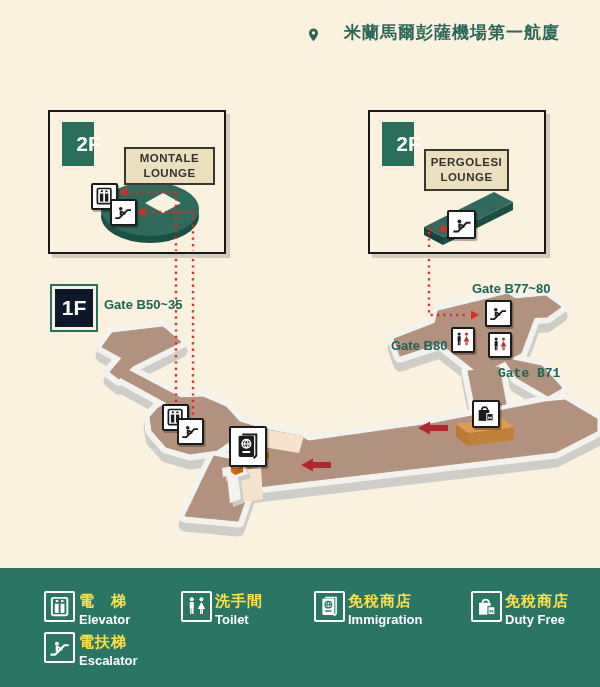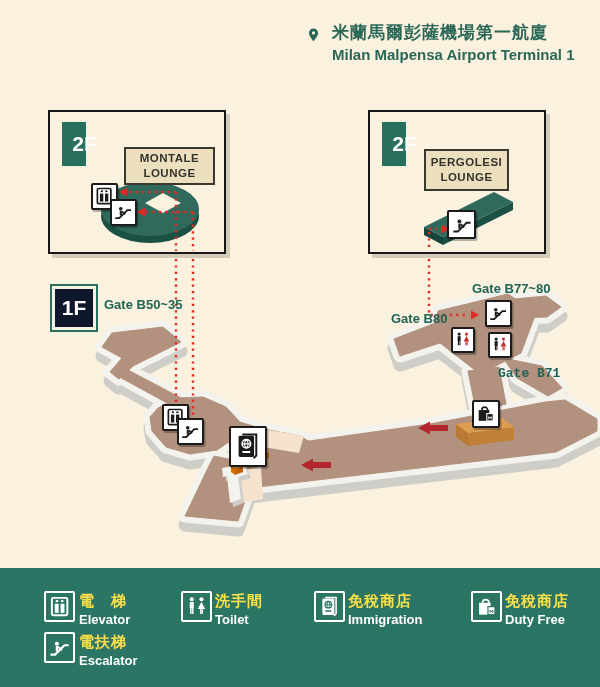--- a/index.html
+++ b/index.html
@@ -1,50 +1,50 @@
 <!DOCTYPE html>
 <html><head>
 <meta charset="utf-8">
 <style>
   * { margin:0; padding:0; box-sizing:border-box; }
   html,body { width:600px; height:687px; }
   body { font-family:"Liberation Sans", sans-serif; background:#FAF1DE; position:relative; overflow:hidden; }
 
   
-  .hdr { position:absolute; left:306px; top:22px; z-index:5; display:flex; gap:11px; }
+  .hdr { position:absolute; left:306px; top:22px; z-index:5; display:flex; gap:23px; }
   .pin { width:15px; height:20px; margin-top:3px; color:#2A6757; flex:0 0 auto; }
   .title-zh { font-size:17px; font-weight:bold; color:#2A6757; letter-spacing:1px; line-height:1.35; }
   .title-en { font-size:15px; font-weight:600; color:#2A6757; line-height:1.35; }
 
   
   .inset { position:absolute; width:178px; height:144px; border:2.5px solid #181818;
            background:#FAF1DE; box-shadow:4px 4px 0 rgba(95,88,70,0.25); z-index:1; }
   .inset-left  { left:48px; top:110px; }
   .inset-right { left:368px; top:110px; }
 
   .floor-sq { position:absolute; background:#2A6E5D; color:#fff; font-weight:bold;
               display:flex; align-items:center; justify-content:center; z-index:3; }
-  .sq-2f { width:24px; height:44px; font-size:21px;padding-left:21px; }
+  .sq-2f { width:32px; height:44px; font-size:21px;padding-left:21px; }
   .sq-2f-left  { left:62px;  top:122px; }
   .sq-2f-right { left:382px; top:122px; }
   .sq-1f { left:50px; top:284px; width:48px; height:48px; font-size:21px;
            background:#0f172a;
            box-shadow: inset 0 0 0 2px #2A6E5D, inset 0 0 0 5px #F6F2E6; }
 
   .lounge { position:absolute; background:#EBDFBE; border:2px solid #3A382E; z-index:3;
             display:flex; flex-direction:column; align-items:center; justify-content:center;
             font-size:11.5px; font-weight:bold; color:#33322C; letter-spacing:.5px; line-height:1.3; text-align:center; }
   .lounge-montale   { left:124px; top:147px; width:91px; height:38px; }
   .lounge-pergolesi { left:424px; top:149px; width:85px; height:42px; }
 
   
   .gate { position:absolute; font-size:13px; font-weight:bold; color:#1E6455; z-index:5; white-space:nowrap; }
   .gate-b50 { left:104px; top:297px; }
   .gate-b77 { left:472px; top:281px; }
-  .gate-b80 { left:391px; top:311px; }
+  .gate-b80 { left:391px; top:338px; }
   .gate-b71 { left:498px; top:366px;font-family:Liberation Mono, monospace; }
 
   
   svg.scene { position:absolute; left:0; top:0; z-index:2; pointer-events:none; }
   .shadow { fill:#CFCDC7; stroke:#CFCDC7; stroke-width:13; stroke-linejoin:round; }
   .rim    { fill:#F4F2EC; stroke:#F4F2EC; stroke-width:13; stroke-linejoin:round; }
   .floor  { fill:#B2927E; stroke:#B2927E; stroke-width:1; stroke-linejoin:round; }
   .peach  { fill:#F5E3CE; }
   .dot    { stroke:#E02B20; stroke-width:2.4; stroke-dasharray:2.2 4.2; fill:none; }
   .dothead{ fill:#E02B20; }
@@ -68,21 +68,20 @@
 </style>
 </head>
 <body>
 
 <div class="hdr">
   <svg class="pin" viewBox="0 0 24 24">
     <path fill="currentColor" fill-rule="evenodd" d="M12 1.5 C7.9 1.5 4.7 4.7 4.7 8.8 c0 5.3 7.3 13.2 7.3 13.2 s7.3-7.9 7.3-13.2 C19.3 4.7 16.1 1.5 12 1.5 z M12 11.3 a2.6 2.6 0 1 1 0-5.2 a2.6 2.6 0 0 1 0 5.2 z"></path>
   </svg>
   <div>
     <div class="title-zh">米蘭馬爾彭薩機場第一航廈</div>
-    <div class="title-en">Milan Malpensa Airport Terminal 1</div>
   </div>
 </div>
 
 <div class="inset inset-left"></div>
 <div class="inset inset-right"></div>
 
 <div class="floor-sq sq-2f sq-2f-left">2F</div>
 <div class="floor-sq sq-2f sq-2f-right">2F</div>
 <div class="floor-sq sq-1f">1F</div>
 

